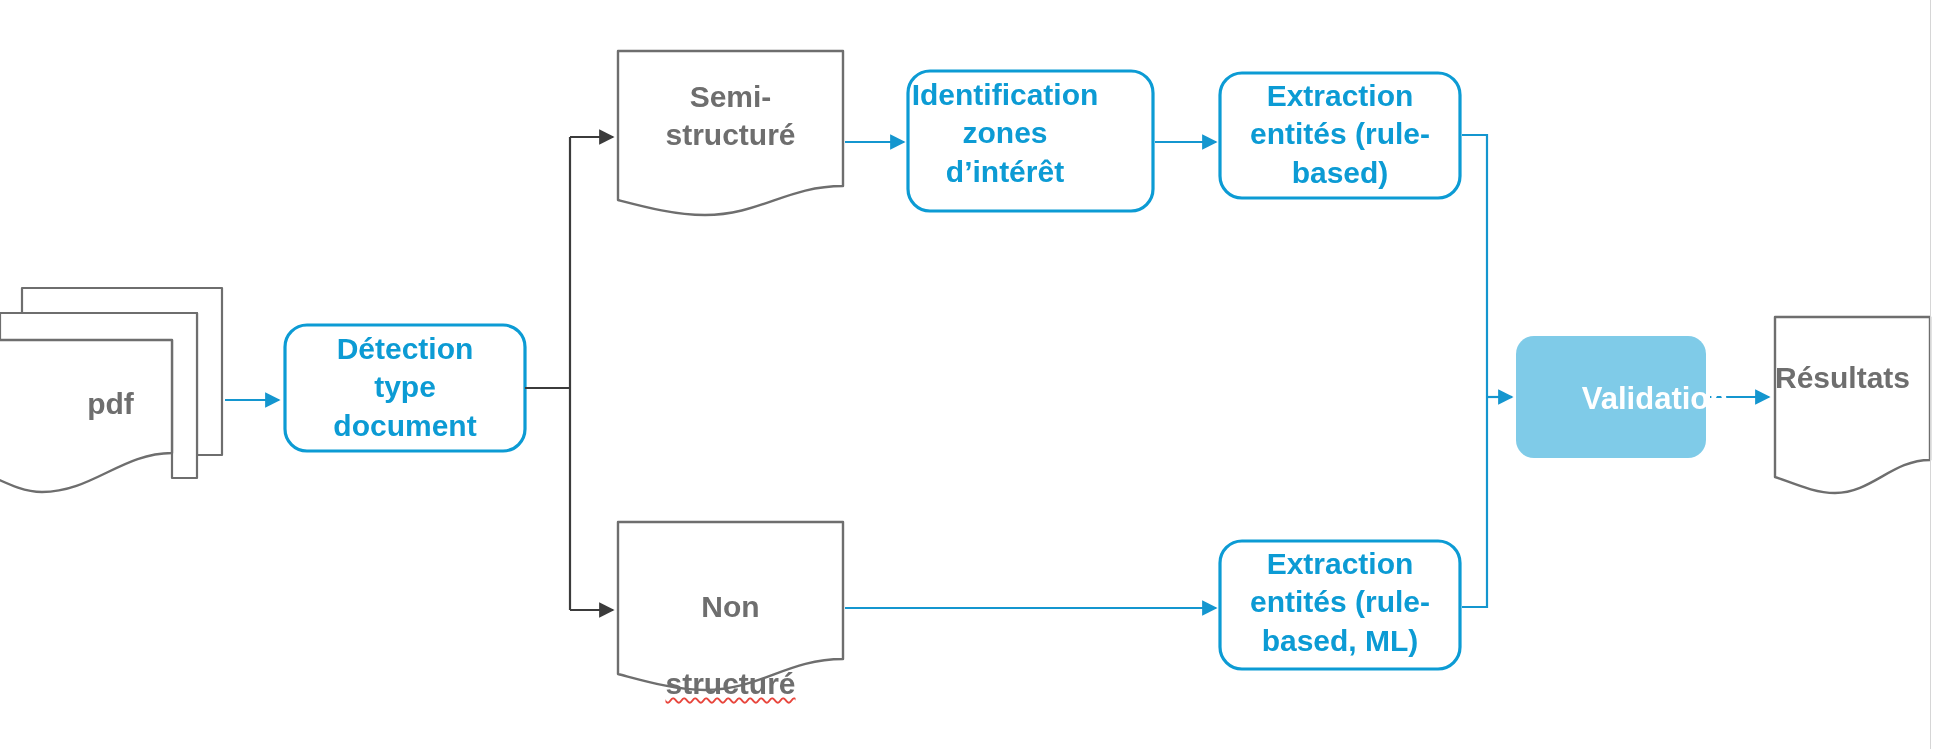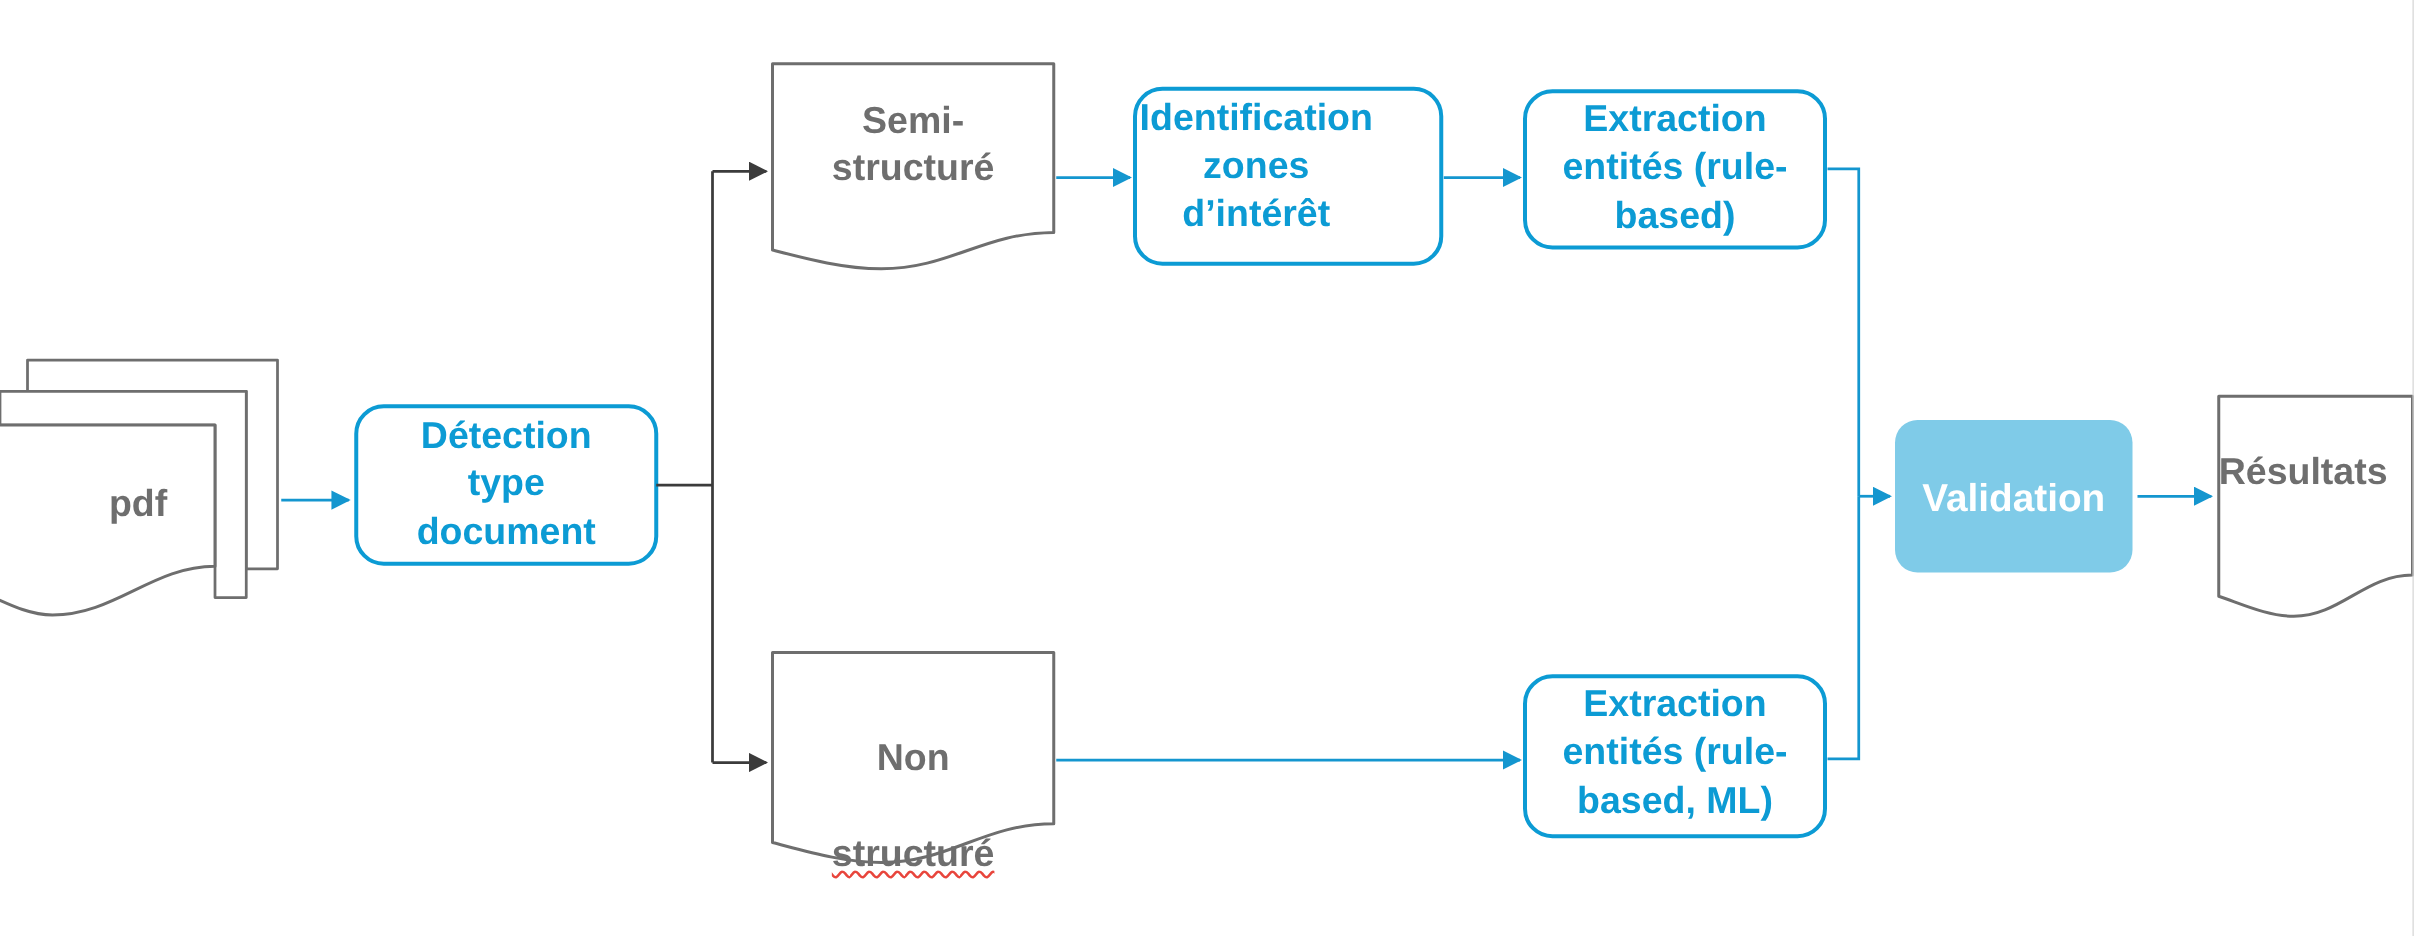--- a/index.html
+++ b/index.html
@@ -69,20 +69,21 @@
     color: #6E6E6E;
     font-size: 30px;
   }
   .lbl-proc {
     color: #0C9BD4;
     font-size: 30px;
   }
   .lbl-validation {
     color: #ffffff;
     font-size: 31px;
+    padding-left: 44px;
   }
   .spell {
     text-decoration: underline;
     text-decoration-color: #E8453C;
     text-decoration-style: wavy;
     text-decoration-thickness: 1.5px;
     text-underline-offset: 3px;
   }
   .right-rule {
     position: absolute;

